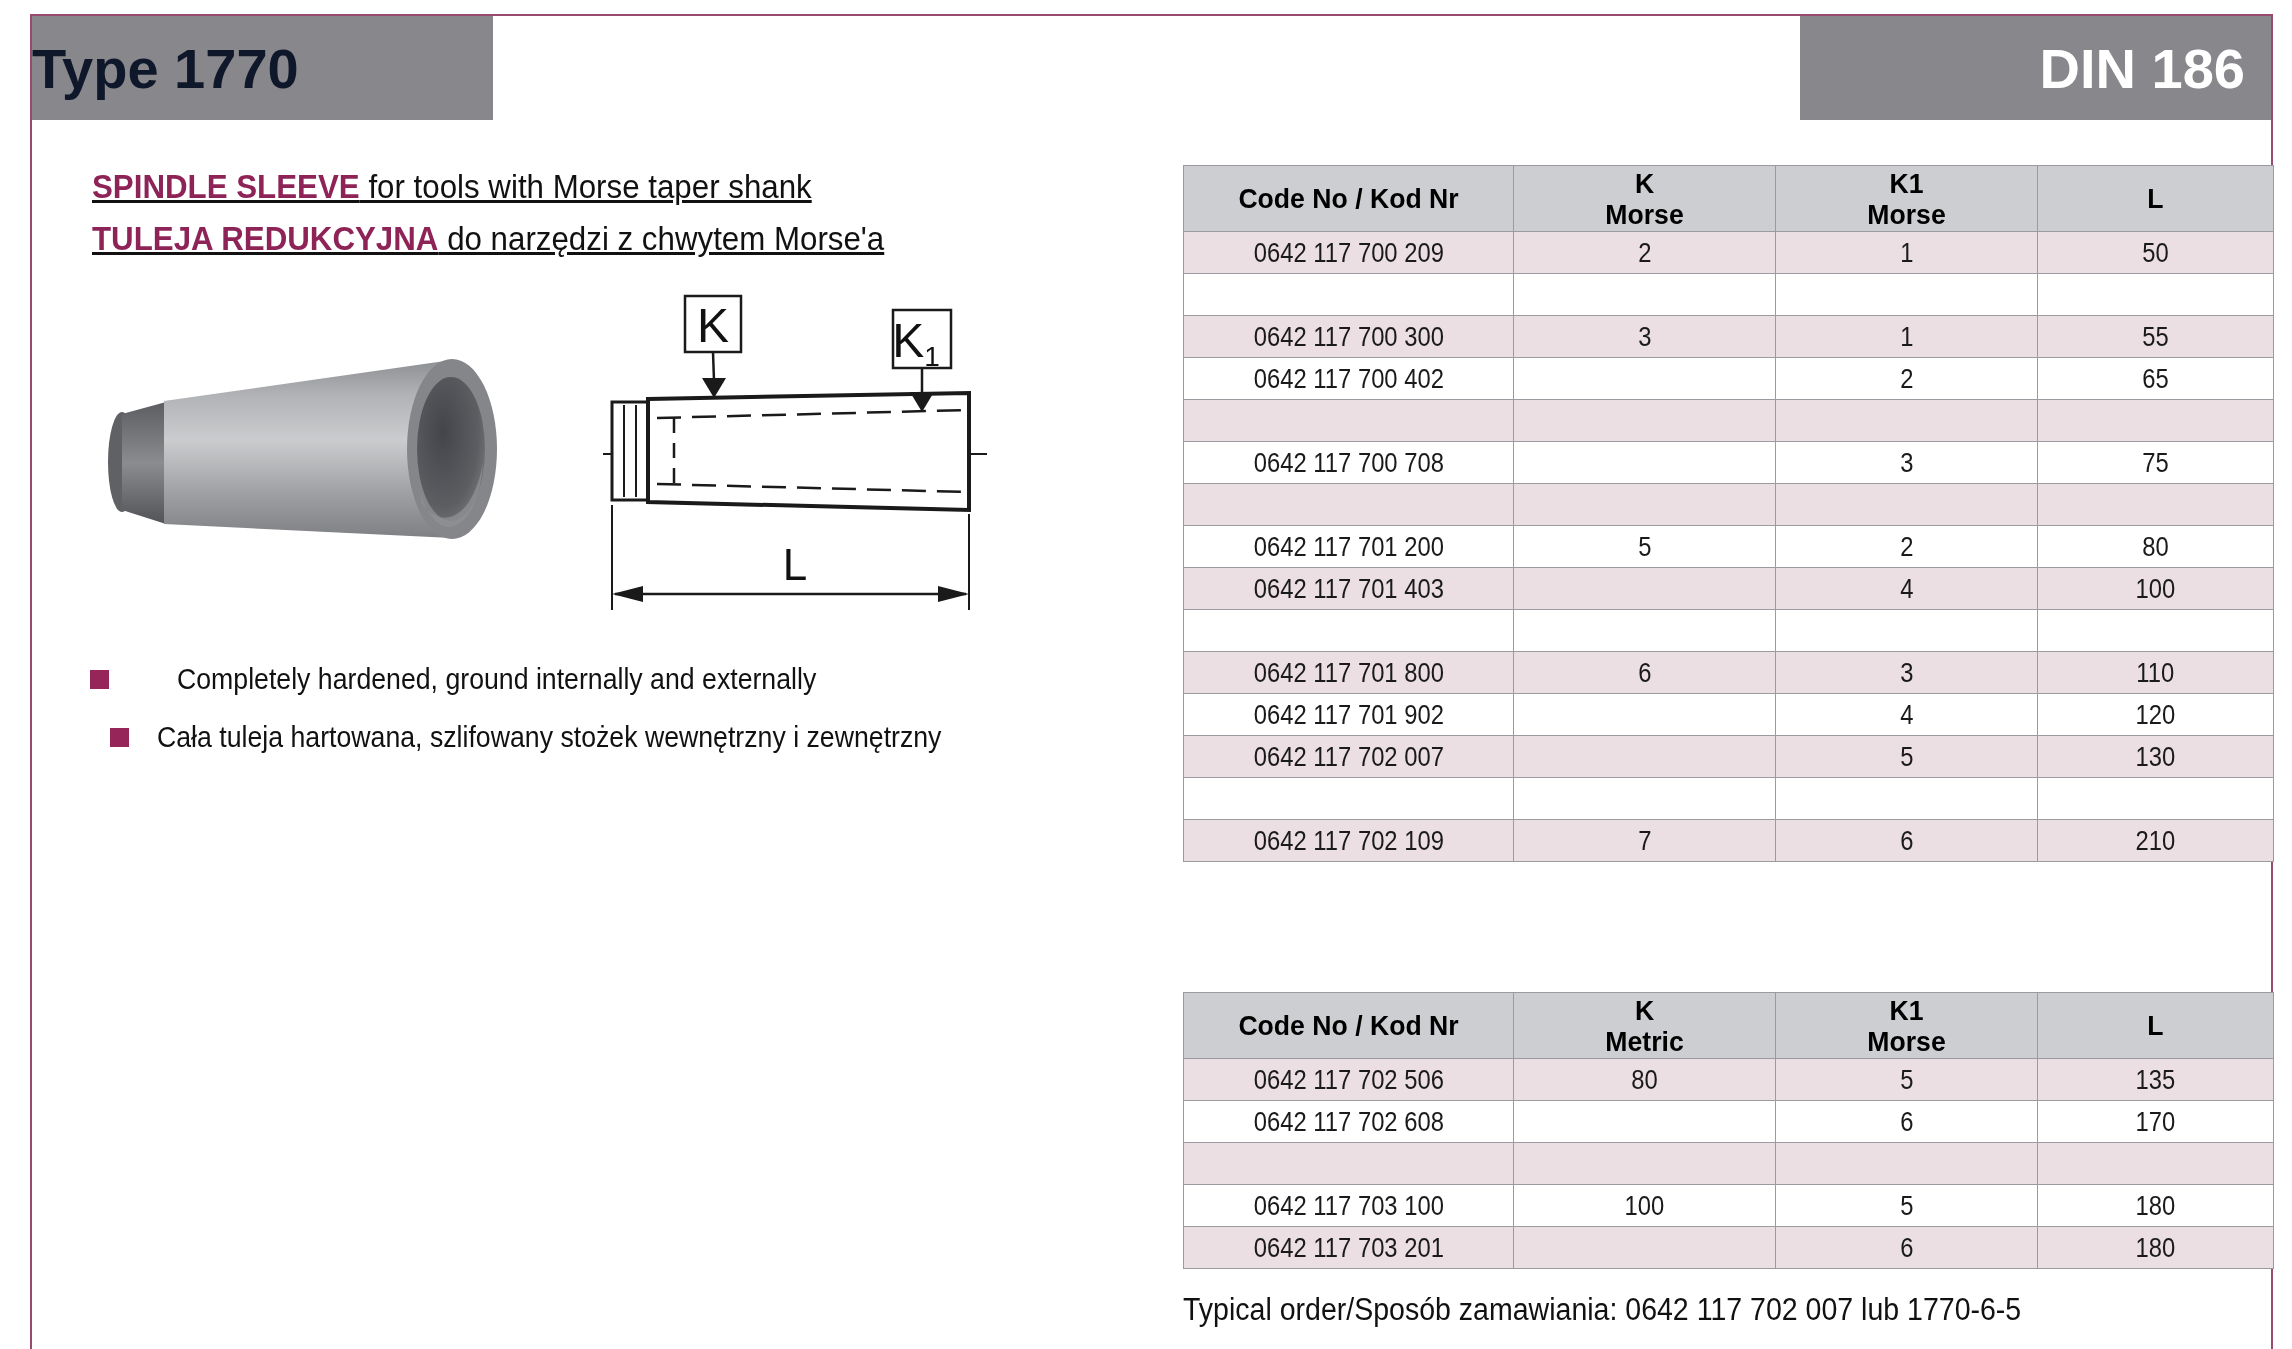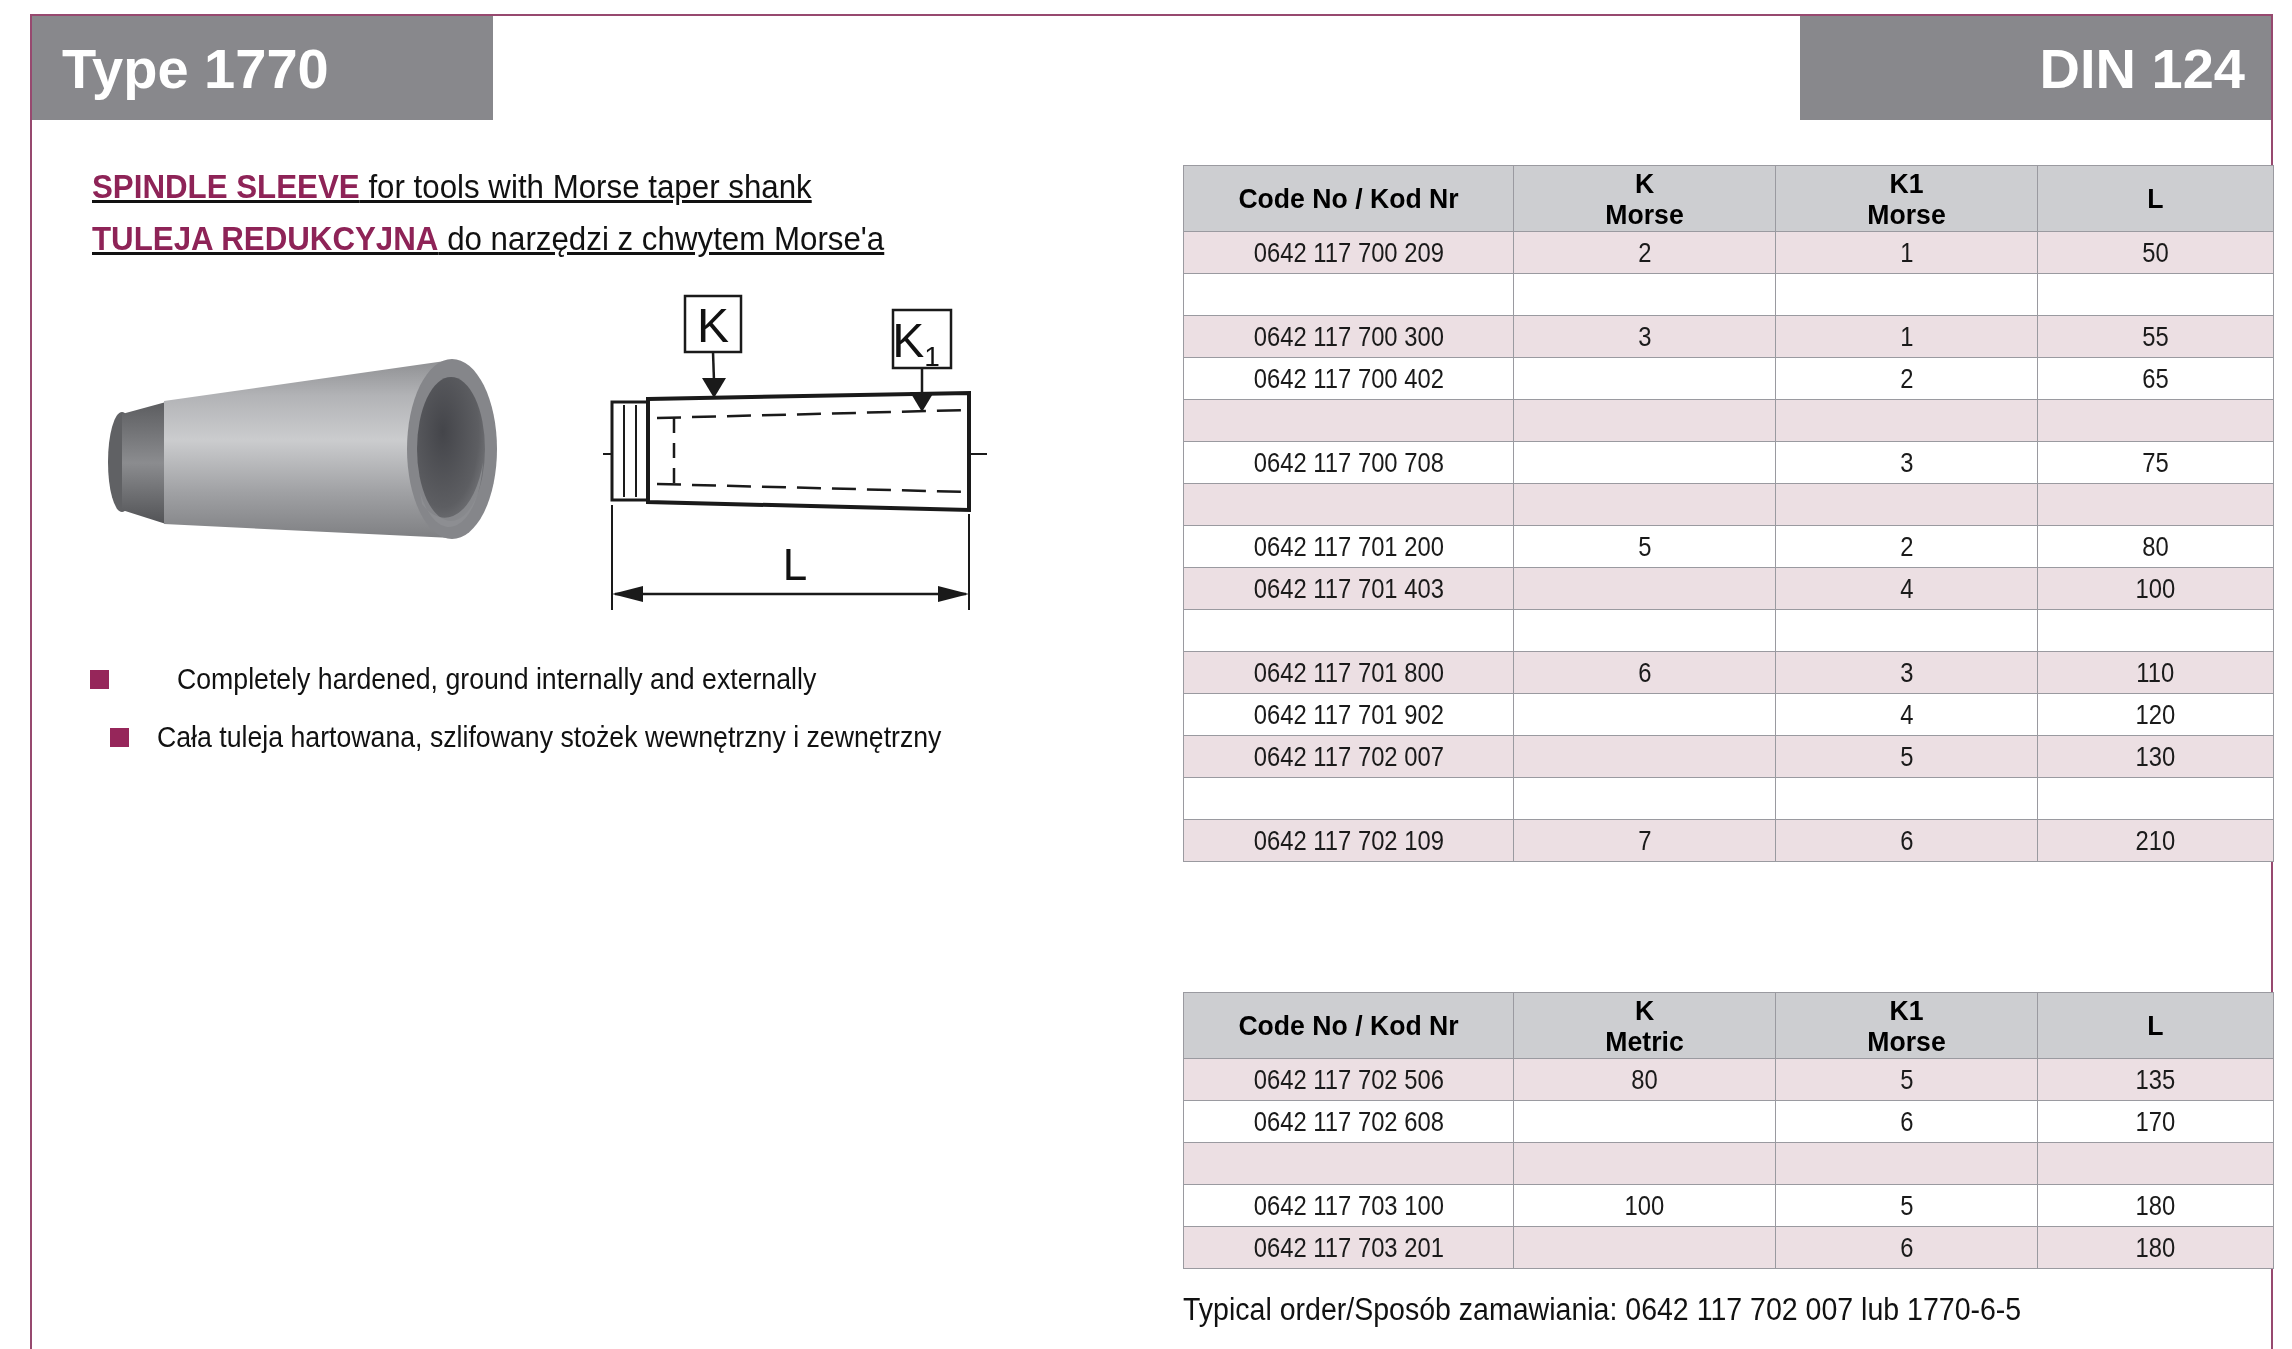--- a/index.html
+++ b/index.html
@@ -8,21 +8,21 @@
   .abs{position:absolute;}
 
   
   .frame-top{left:30px;top:14px;width:2243px;height:2px;background:#97496f;}
   .frame-left{left:30px;top:14px;width:2px;height:1335px;background:#97496f;}
   .frame-right{left:2271px;top:14px;width:2px;height:1335px;background:#97496f;}
 
   
   .type-box{left:32px;top:16px;width:461px;height:104px;background:#88888c;
             display:flex;align-items:center;}
-  .type-box span{color:#ffffff;font-weight:bold;font-size:56px;padding-left:30px;letter-spacing:0px;}
+  .type-box span{color:#0f172a;font-weight:bold;font-size:56px;letter-spacing:0px;}
   .din-box{left:1800px;top:16px;width:471px;height:104px;background:#88888c;
            display:flex;align-items:center;justify-content:flex-end;}
   .din-box span{color:#fff;font-weight:bold;font-size:56px;padding-right:26px;}
 
   
   .intro{left:92px;top:160px;width:1000px;font-size:34px;line-height:52px;white-space:nowrap;text-decoration:underline;}
   .intro .ln{transform:scaleX(0.92);transform-origin:left center;}
   .accent{color:#8e2357;font-weight:bold;}
 
   
@@ -55,21 +55,21 @@
 <body>
 
 <div class="abs frame-top"></div>
 <div class="abs frame-left"></div>
 <div class="abs frame-right"></div>
 
 <div class="abs type-box">
   <span>Type 1770</span>
 </div>
 <div class="abs din-box">
-  <span>DIN 124</span>
+  <span>DIN 186</span>
 </div>
 
 <div class="abs intro">
   <div class="ln"><span class="accent">SPINDLE SLEEVE</span><span> for tools with Morse taper shank</span></div>
   <div class="ln"><span class="accent">TULEJA REDUKCYJNA</span><span> do narzędzi z chwytem Morse'a</span></div>
 </div>
 
 <div class="abs photo">
   <svg width="405" height="200" viewBox="0 0 405 200">
     <defs>

